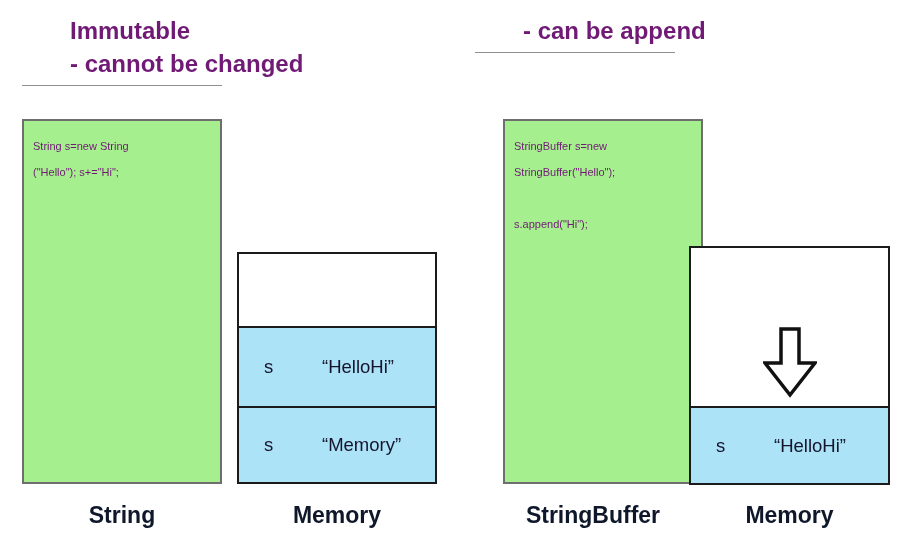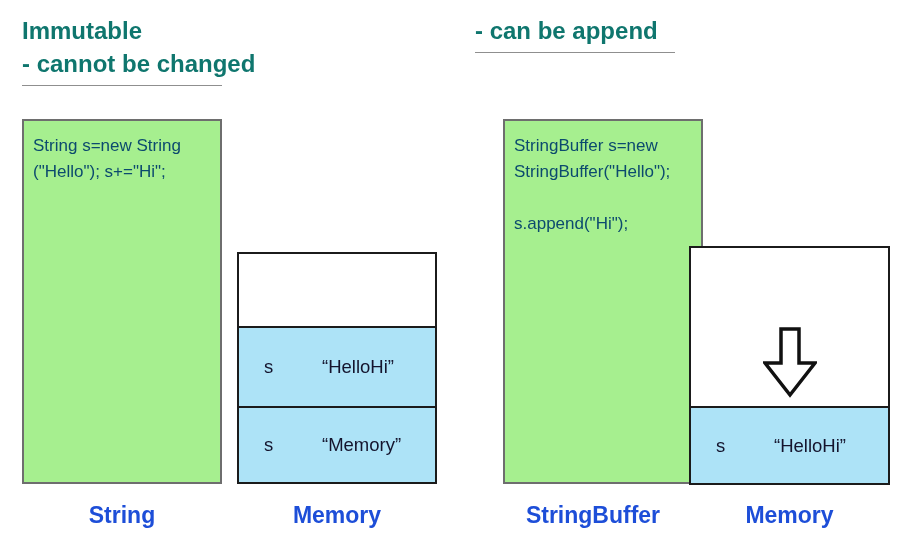--- a/index.html
+++ b/index.html
@@ -14,22 +14,23 @@
   }
 
   
   .header { position: absolute; top: 14px; width: 210px; }
   .header.left-h  { left: 22px; }
   .header.right-h { left: 475px; }
   .h-title, .h-sub {
     font-size: 24px;
     font-weight: 700;
     line-height: 33px;
-    color: #0f766e;
+    color: #701a75;
     white-space: nowrap;
+    margin-left: 48px;
   }
   .h-rule {
     width: 200px;
     border-top: 1px solid #8f8f8f;
     margin-top: 5px;
   }
 
   
   .green-box {
     position: absolute;
@@ -37,23 +38,23 @@
     width: 200px;
     height: 365px;
     box-sizing: border-box;
     background: #a6ef8f;
     border: 2px solid #6e6e6e;
     padding: 12px 8px 0 9px;
   }
   .green-box.left-g  { left: 22px; }
   .green-box.right-g { left: 475px; margin-left: 28px; }
   .code-line {
-    font-size: 17px;
+    font-size: 11px;
     line-height: 26px;
-    color: #0c4a6e;
+    color: #701a75;
     white-space: nowrap;
     min-height: 26px;
   }
 
   
   .mem-box {
     position: absolute;
     box-sizing: border-box;
     background: #ffffff;
     border: 2px solid #1b1b1b;
@@ -88,21 +89,21 @@
     height: 71px;
   }
 
   
   .b-label {
     position: absolute;
     top: 502px;
     text-align: center;
     font-size: 23px;
     font-weight: 700;
-    color: #1d4ed8;
+    color: #0f172a;
     white-space: nowrap;
   }
   .b-label.l1 { left: 22px;  width: 200px; }
   .b-label.l2 { left: 237px; width: 200px; }
   .b-label.l3 { left: 493px; width: 200px; }
   .b-label.l4 { left: 689px; width: 201px; }
 
   
   .watermark {
     position: absolute;

